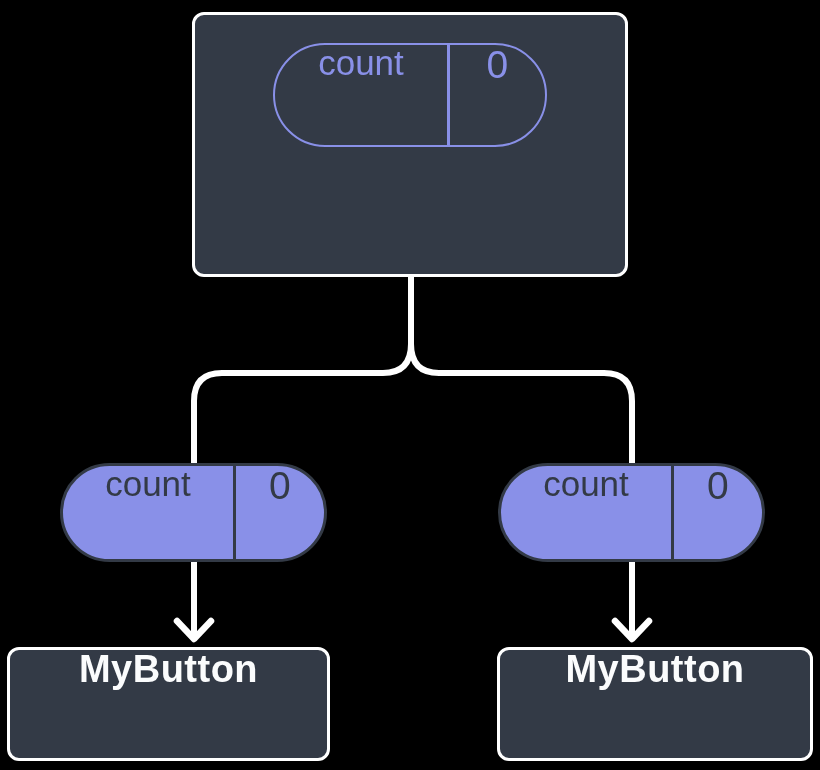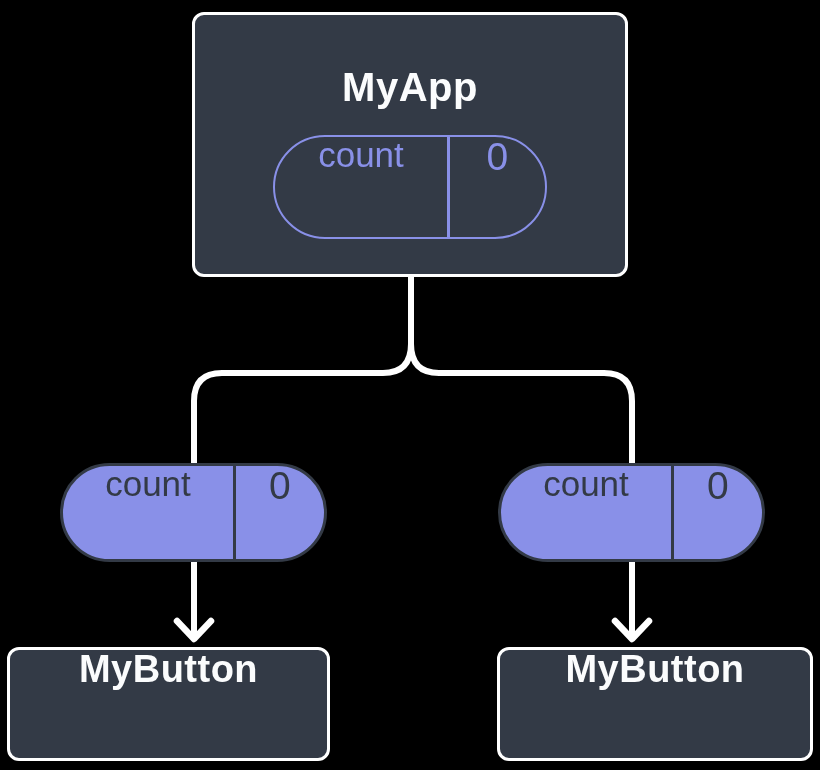--- a/index.html
+++ b/index.html
@@ -112,21 +112,20 @@
       <path d="M411 344 Q411 373 383 373 L222 373 Q194 373 194 401 L194 465"></path>
       <path d="M411 344 Q411 373 439 373 L604 373 Q632 373 632 401 L632 465"></path>
       <path d="M194 560 L194 637"></path>
       <path d="M632 560 L632 637"></path>
       <path d="M177 621 L194 639 L211 621" stroke-width="6.5" stroke-linecap="round" stroke-linejoin="round"></path>
       <path d="M615 621 L632 639 L649 621" stroke-width="6.5" stroke-linecap="round" stroke-linejoin="round"></path>
     </g>
   </svg>
 
   <div class="card root-card">
-    <div class="card-title">MyApp</div>
     <div class="pill pill-outline">
       <span class="pill-name">count</span>
       <span class="pill-divider"></span>
       <span class="pill-value">0</span>
     </div>
   </div>
 
   <div class="pill pill-solid pill-solid-left">
     <span class="pill-name">count</span>
     <span class="pill-divider"></span>

